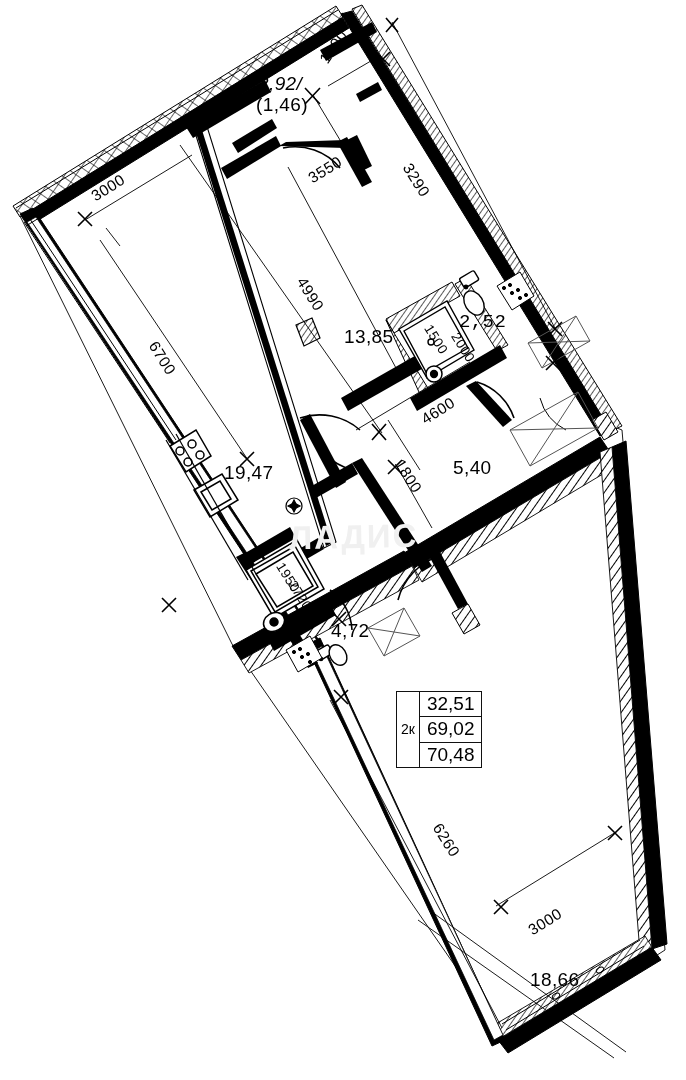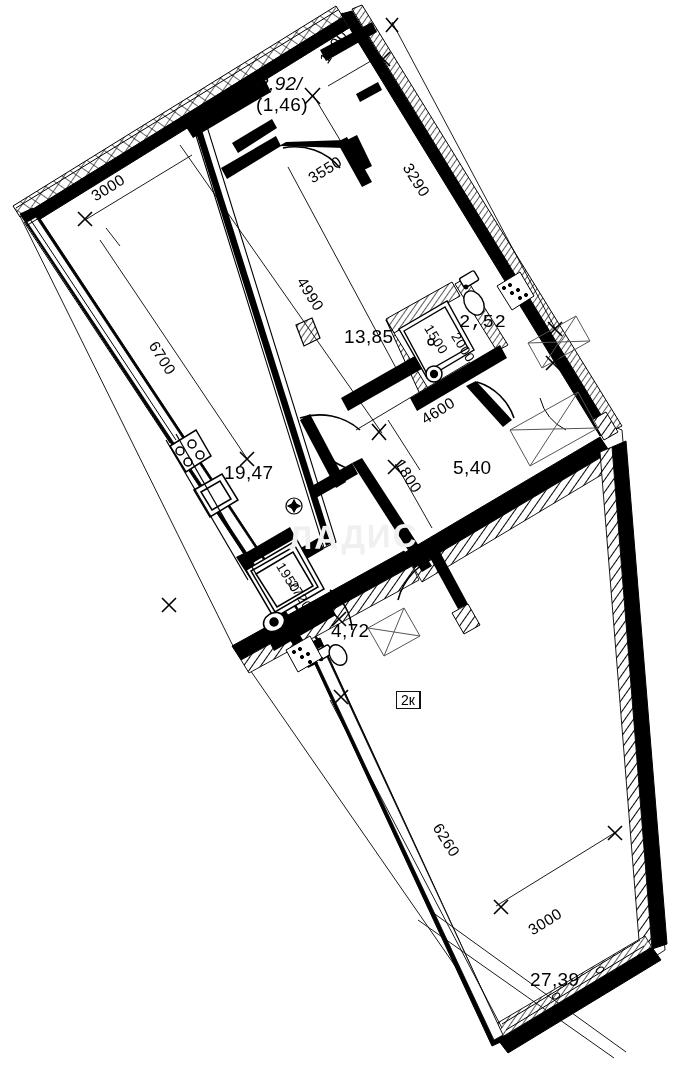--- a/index.html
+++ b/index.html
@@ -274,36 +274,41 @@
 </svg>
 
 <div class="lbl area" style="left:258px;top:73px;font-style:italic;">2,92/</div>
 <div class="lbl area" style="left:256px;top:94px;">(1,46)</div>
 
 <div class="lbl area" style="left:344px;top:326px;">13,85</div>
 <div class="lbl area" style="left:459px;top:311px;font-family:Liberation Mono, monospace;">2,52</div>
 <div class="lbl area" style="left:453px;top:457px;">5,40</div>
 <div class="lbl area" style="left:224px;top:462px;">19,47</div>
 <div class="lbl area" style="left:331px;top:620px;">4,72</div>
-<div class="lbl area" style="left:530px;top:969px;">27,39</div>
+<div class="lbl area" style="left:530px;top:969px;">18,66</div>
 
 <div class="lbl dim" style="left:316px;top:57px;transform:rotate(-56deg);transform-origin:left top;">1200</div>
 <div class="lbl dim" style="left:305px;top:172px;transform:rotate(-32deg);transform-origin:left top;">3550</div>
 <div class="lbl dim" style="left:414px;top:160px;transform:rotate(58deg);transform-origin:left top;">3290</div>
 <div class="lbl dim" style="left:88px;top:190px;transform:rotate(-32deg);transform-origin:left top;">3000</div>
 <div class="lbl dim" style="left:160px;top:338px;transform:rotate(58deg);transform-origin:left top;">6700</div>
 <div class="lbl dim" style="left:308px;top:274px;transform:rotate(58deg);transform-origin:left top;">4990</div>
 <div class="lbl dim-sm" style="left:434px;top:322px;transform:rotate(58deg);transform-origin:left top;">1500</div>
 <div class="lbl dim-sm" style="left:461px;top:330px;transform:rotate(58deg);transform-origin:left top;">2000</div>
 <div class="lbl dim" style="left:418px;top:413px;transform:rotate(-32deg);transform-origin:left top;">4600</div>
 <div class="lbl dim" style="left:406px;top:456px;transform:rotate(58deg);transform-origin:left top;">1800</div>
 <div class="lbl dim-sm" style="left:286px;top:560px;transform:rotate(58deg);transform-origin:left top;">1950</div>
 <div class="lbl dim-sm" style="left:298px;top:578px;transform:rotate(58deg);transform-origin:left top;">2720</div>
 <div class="lbl dim" style="left:444px;top:820px;transform:rotate(58deg);transform-origin:left top;">6260</div>
 <div class="lbl dim" style="left:525px;top:924px;transform:rotate(-32deg);transform-origin:left top;">3000</div>
 
 <div class="wm">ЛАДИС</div>
 
 <div class="infobox">
   <div class="kcell">2к</div>
+  <div class="vcol">
+    <div>32,51</div>
+    <div>69,02</div>
+    <div>70,48</div>
+  </div>
 </div>
 
 </div>
 
 </body></html>

